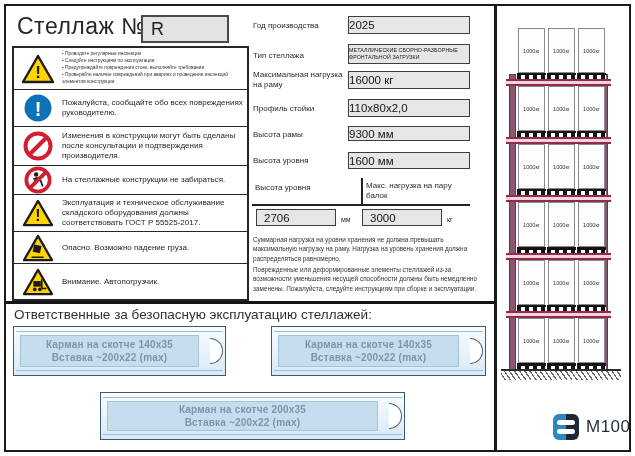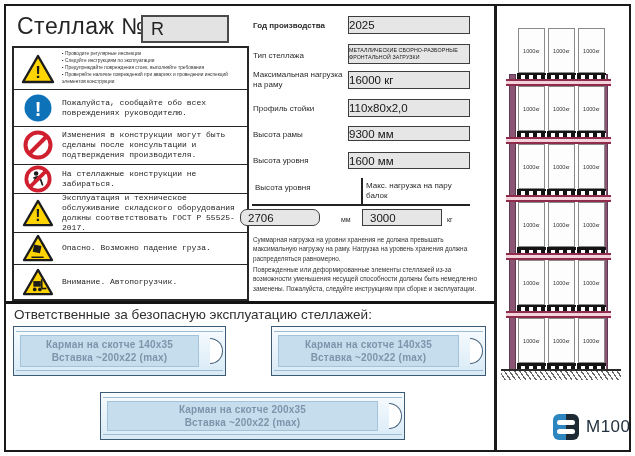--- a/index.html
+++ b/index.html
@@ -8,21 +8,21 @@
 
   
   .hdr-title{position:absolute;left:17px;top:13px;font-size:23px;color:#262626;letter-spacing:.5px;}
   .rack-id-box{position:absolute;left:141px;top:15px;width:88px;height:28px;background:#e3e3e3;border:2px solid #4a4a4a;font-size:18px;color:#222;padding:2px 0 0 8px;box-sizing:border-box;}
 
   
   .warnings{position:absolute;left:12px;top:46px;width:237px;height:255px;border:2px solid #262626;box-sizing:border-box;display:flex;flex-direction:column;background:#fff;}
   .w-row{display:flex;align-items:center;border-bottom:1.5px solid #262626;box-sizing:border-box;}
   .w-row:last-child{border-bottom:none;}
   .w-icon{width:48px;display:flex;align-items:center;justify-content:center;flex:none;}
-  .w-text{flex:1;font-size:8px;line-height:1.25;color:#1f1f1f;padding:2px 4px 2px 0;font-family:Liberation Mono, monospace;}
+  .w-text{flex:1;font-size:8px;line-height:1.25;color:#1f1f1f;padding:2px 4px 2px 0;}
   .w-bullets{flex:1;padding:2px 3px 2px 0;}
   .w-bullet{font-size:4.8px;line-height:1.45;color:#333;}
   .w-bullet::before{content:"▪ ";}
 
   
   .spec-label{position:absolute;font-size:8px;line-height:1.2;color:#2a2a2a;width:92px;}
   .spec-box{position:absolute;left:348px;width:122px;background:#e6e6e6;border:1.5px solid #3d3d3d;box-sizing:border-box;color:#161616;display:flex;align-items:center;font-size:11.5px;}
   .spec-box.small{flex-direction:column;align-items:flex-start;justify-content:center;font-size:5.3px;line-height:1.25;letter-spacing:.1px;}
   .lt-header{position:absolute;font-size:8px;line-height:1.2;color:#2a2a2a;}
   .lt-vline{position:absolute;width:1.6px;background:#222;}
@@ -145,21 +145,21 @@
             <line x1="21" y1="12" x2="21" y2="22" stroke="#1c1c1c" stroke-width="1.8"></line>
             <line x1="21" y1="22" x2="26" y2="22" stroke="#1c1c1c" stroke-width="1.8"></line>
             <circle cx="13.5" cy="23" r="2" fill="#1c1c1c"></circle>
             <circle cx="19" cy="23" r="2" fill="#1c1c1c"></circle>
           </svg>
       </div>
       <div class="w-text">Внимание. Автопогрузчик.</div>
     </div>
   </div>
 
-  <div class="spec-label" style="left:253px;top:21px;font-weight:bold;">Год производства</div>
+  <div class="spec-label" style="left:253px;top:21px;">Год производства</div>
   <div class="spec-box" style="top:16px;height:18px;">2025</div>
 
   <div class="spec-label" style="left:253px;top:51px;">Тип стеллажа</div>
   <div class="spec-box small" style="top:44px;height:20px;">
     <span>МЕТАЛЛИЧЕСКИЕ СБОРНО-РАЗБОРНЫЕ</span>
     <span>ФРОНТАЛЬНОЙ ЗАГРУЗКИ</span>
   </div>
 
   <div class="spec-label" style="left:253px;top:70px;">Максимальная нагрузка на раму</div>
   <div class="spec-box" style="top:71px;height:18px;">16000 кг</div>
@@ -170,21 +170,21 @@
   <div class="spec-label" style="left:253px;top:130px;">Высота рамы</div>
   <div class="spec-box" style="top:126px;height:15px;">9300 мм</div>
 
   <div class="spec-label" style="left:253px;top:156px;">Высота уровня</div>
   <div class="spec-box" style="top:152px;height:17px;">1600 мм</div>
 
   <div class="lt-header" style="left:255px;top:183px;width:85px;">Высота уровня</div>
   <div class="lt-vline" style="left:361px;top:178px;height:26px;"></div>
   <div class="lt-header" style="left:366px;top:181px;width:102px;">Макс. нагрузка на пару балок</div>
   <div class="lt-hline" style="left:252px;top:204px;width:218px;"></div>
-  <div class="lt-box" style="left:240px;top:209px;border-radius:7px;">2706</div>
+  <div class="lt-box" style="left:256px;top:209px;">2706</div>
   <div class="lt-unit" style="left:341px;top:216px;">мм</div>
   <div class="lt-box" style="left:362px;top:209px;">3000</div>
   <div class="lt-unit" style="left:447px;top:216px;">кг</div>
 
   <div class="spec-note" style="top:235px;">Суммарная нагрузка на уровни хранения не должна превышать максимальную нагрузку на раму. Нагрузка на уровень хранения должна распределяться равномерно.</div>
   <div class="spec-note" style="top:265px;">Поврежденные или деформированные элементы стеллажей из-за возможности уменьшения несущей способности должны быть немедленно заменены. Пожалуйста, следуйте инструкциям при сборке и эксплуатации.</div>
 
   <div class="v-divider"></div>
   <div class="h-divider"></div>
 

